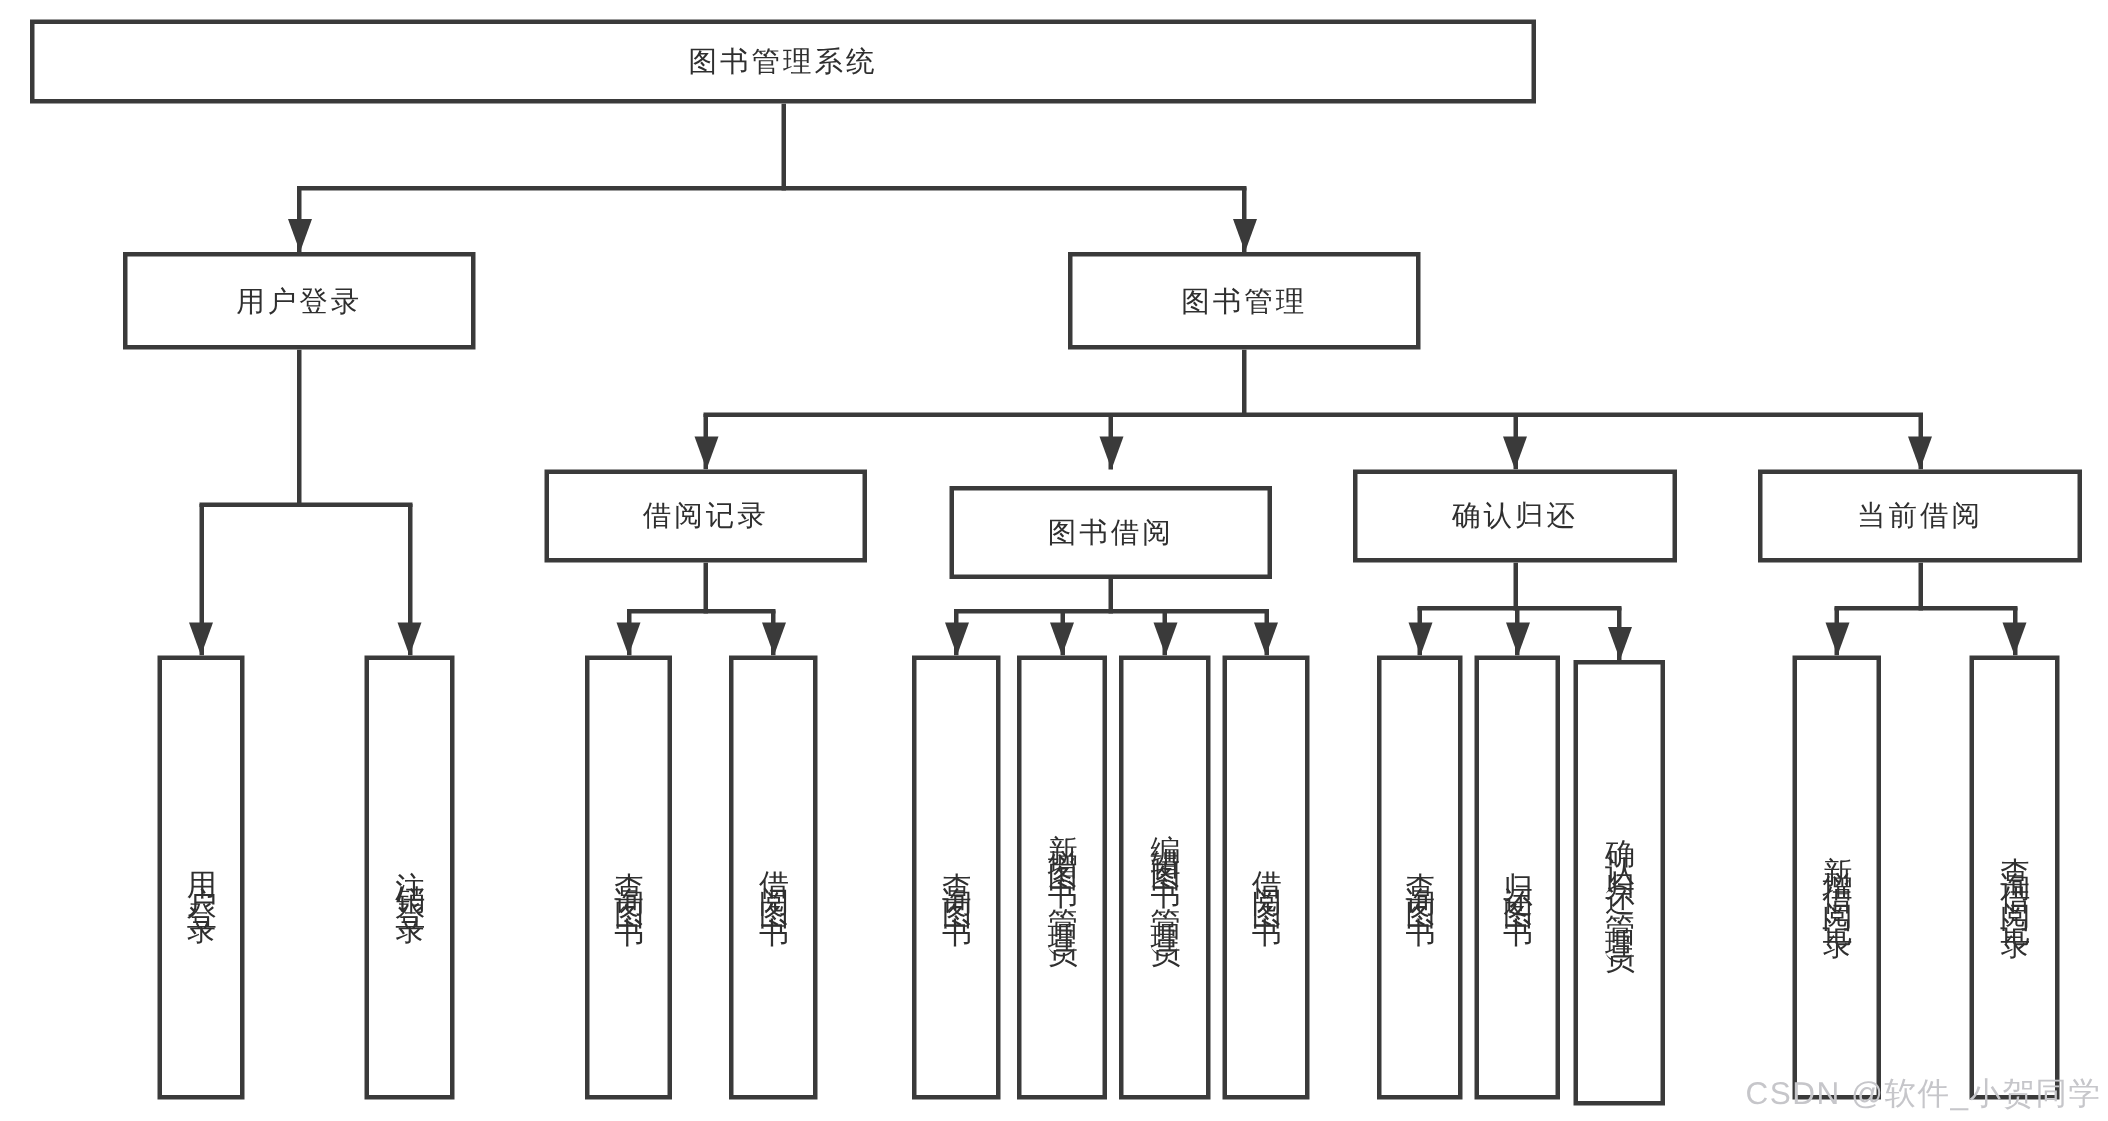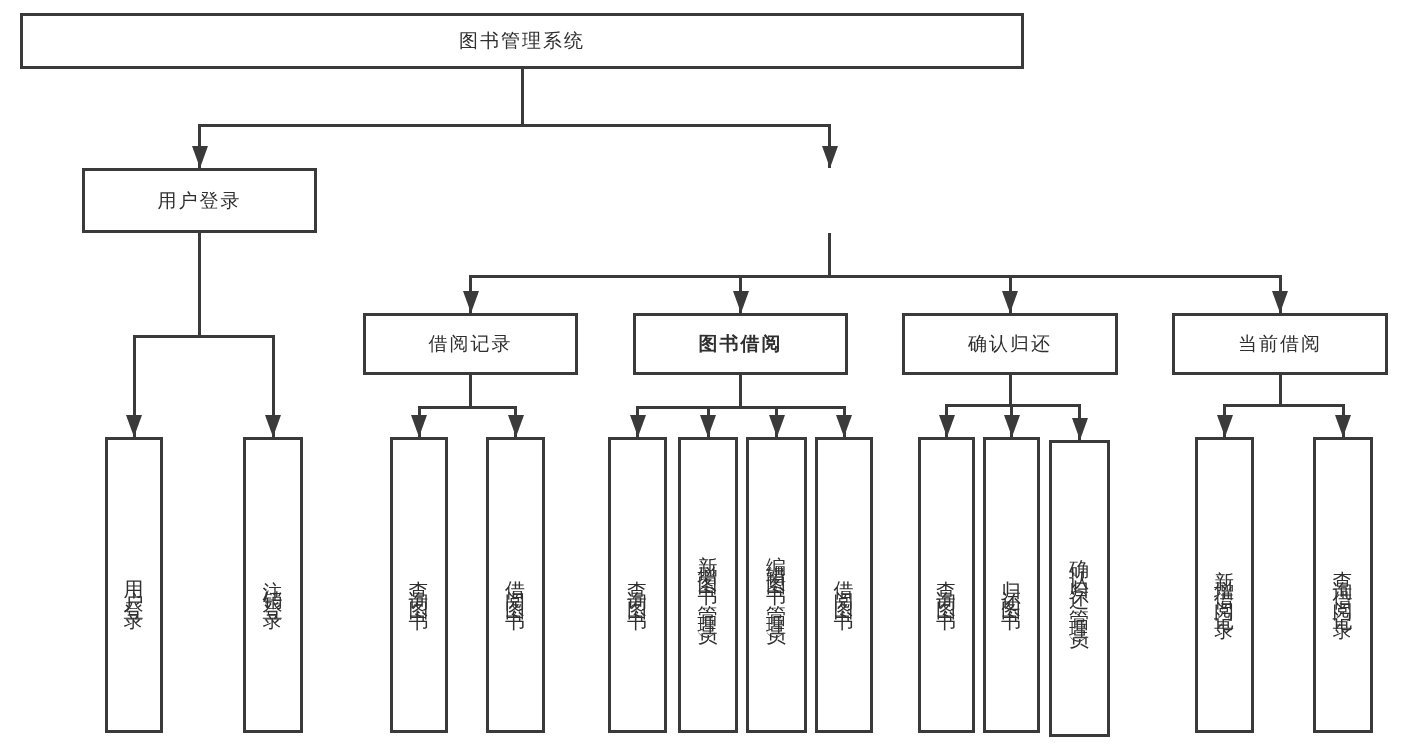--- a/index.html
+++ b/index.html
@@ -59,21 +59,21 @@
     font-size: 21px;
     color: var(--watermark);
     letter-spacing: 1px;
     z-index: 3;
   }
   
   #root   { left: 20px;  top: 13px;  width: 1004px; height: 56px; }
   #n-user { left: 82px;  top: 168px; width: 235px;  height: 65px; }
   #n-mgmt { left: 712px; top: 168px; width: 235px;  height: 65px; }
   #n-rec  { left: 363px; top: 313px; width: 215px;  height: 62px; }
-  #n-bb   { left: 633px; top: 313px; width: 215px;  height: 62px; font-weight: bold; }
+  #n-bb   { left: 633px; top: 324px; width: 215px;  height: 62px; }
   #n-cb   { left: 902px; top: 313px; width: 216px;  height: 62px; }
   #n-br   { left: 1172px;top: 313px; width: 216px;  height: 62px; }
   #lf-ul  { left: 105px; top: 437px; width: 58px;   height: 296px; }
   #lf-lo  { left: 243px; top: 437px; width: 60px;   height: 296px; }
   #lf-rq  { left: 390px; top: 437px; width: 58px;   height: 296px; }
   #lf-rb  { left: 486px; top: 437px; width: 59px;   height: 296px; }
   #lf-bq  { left: 608px; top: 437px; width: 59px;   height: 296px; }
   #lf-ba  { left: 678px; top: 437px; width: 60px;   height: 296px; }
   #lf-be  { left: 746px; top: 437px; width: 61px;   height: 296px; }
   #lf-bb2 { left: 815px; top: 437px; width: 58px;   height: 296px; }
@@ -88,20 +88,23 @@
 
 <div id="chart">
 
   <div class="node" id="root">
     <span>图书管理系统</span>
   </div>
 
   <div class="node" id="n-user">
     <span>用户登录</span>
   </div>
+  <div class="node" id="n-mgmt">
+    <span>图书管理</span>
+  </div>
 
   <div class="node" id="n-rec">
     <span>借阅记录</span>
   </div>
   <div class="node" id="n-bb">
     <span>图书借阅</span>
   </div>
   <div class="node" id="n-cb">
     <span>确认归还</span>
   </div>
@@ -146,20 +149,21 @@
     <span>确认归还（管理员）</span>
   </div>
 
   <div class="node vnode" id="lf-na">
     <span>新增借阅记录</span>
   </div>
   <div class="node vnode" id="lf-nq">
     <span>查询借阅记录</span>
   </div>
 
+  <div class="watermark">CSDN @软件_小贺同学</div>
 <div class="vline" style="left: 520.5px; top: 69px; width: 3px; height: 57.5px;"></div>
     <div class="hline" style="left: 198px; top: 123.5px; width: 633px; height: 3px;"></div>
     <div class="vline" style="left: 198px; top: 125px; width: 3px; height: 43px;"></div>
     <div class="arrow" style="left: 191.5px; top: 146px;"></div>
     <div class="vline" style="left: 828px; top: 125px; width: 3px; height: 43px;"></div>
     <div class="arrow" style="left: 821.5px; top: 146px;"></div>
     <div class="vline" style="left: 198px; top: 233px; width: 3px; height: 104.5px;"></div>
     <div class="hline" style="left: 132.5px; top: 334.5px; width: 142px; height: 3px;"></div>
     <div class="vline" style="left: 132.5px; top: 336px; width: 3px; height: 101px;"></div>
     <div class="arrow" style="left: 126px; top: 415px;"></div>

